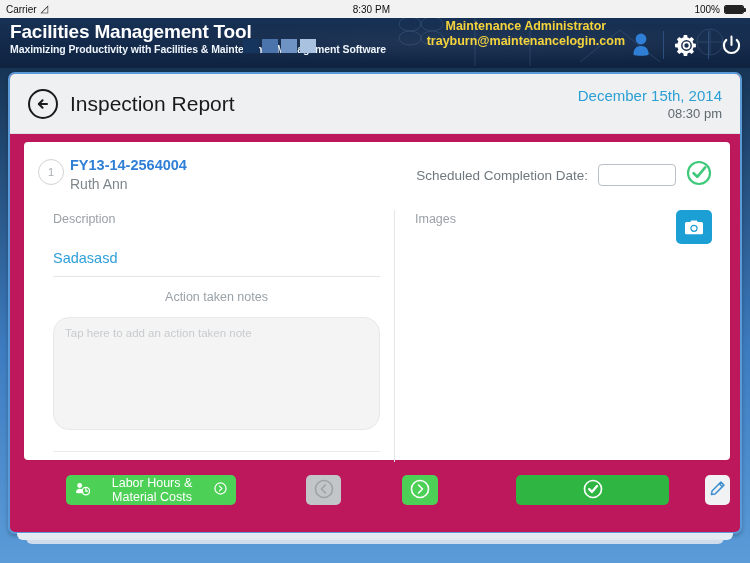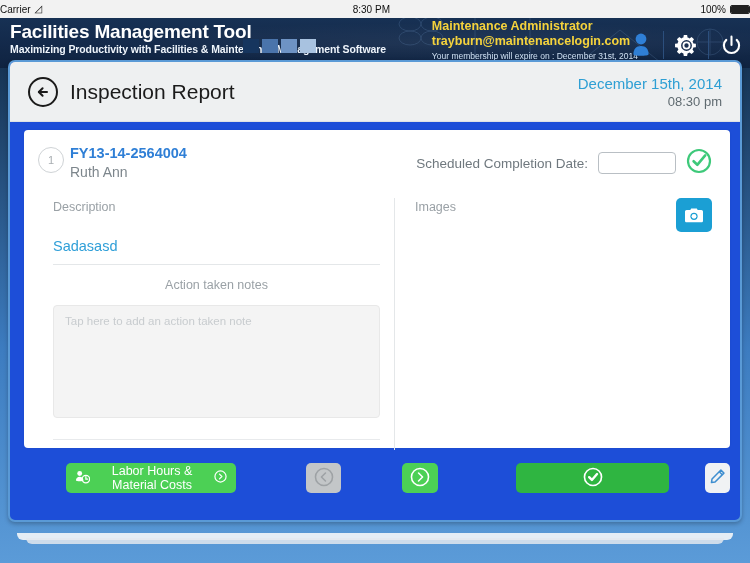--- a/index.html
+++ b/index.html
@@ -11,21 +11,21 @@
   body {
     background: linear-gradient(180deg, #10263f 0%, #1b3c60 18%, #3d7cc0 62%, #5b9bd8 100%);
     position: relative;
   }
 
   
   .statusbar {
     position: absolute; top: 0; left: 0; width: 750px; height: 18px;
     background: #f2f2f2;
     display: flex; align-items: center; justify-content: space-between;
-    padding: 0 0;
+    padding: 0 6px;
     font-size: 10px; color: #0f0f0f;
   }
   .sb-left, .sb-right { display: flex; align-items: center; gap: 4px; }
   .wifi-glyph { font-size: 10px; line-height: 1; }
   .batt {
     width: 20px; height: 9px; border: 1px solid #222; border-radius: 2px;
     position: relative; background: #fff;
   }
   .batt::after {
     content: ""; position: absolute; right: -3px; top: 2px;
@@ -50,33 +50,33 @@
     font-size: 19px; font-weight: bold; letter-spacing: -0.2px;
     line-height: 22px; color: #ffffff;
   }
   .brand-sub {
     font-size: 10.5px; font-weight: bold; line-height: 13px;
     color: #eef4fb; letter-spacing: -0.1px;
   }
   .logo-bars { position: absolute; left: 243px; top: 21px; display: flex; gap: 3px; }
   .logo-bars span { display: block; width: 16px; height: 14px; }
 
-  .acct { position: absolute; right: 112px; top: 1px; text-align: left; }
+  .acct { position: absolute; right: 125px; top: 1px; text-align: center; }
   .acct-name { font-size: 12.5px; font-weight: bold; color: #f5d33c; line-height: 15px; }
   .acct-mail { font-size: 12.5px; font-weight: bold; color: #f5d33c; line-height: 15px; }
   .acct-exp  { font-size: 8.5px; color: #cfe0f2; line-height: 13px; margin-top: 1px; }
 
   .hdr-icons { position: absolute; right: 4px; top: 12px; display: flex; align-items: center; }
   .hdr-icons .sep { width: 1px; height: 28px; background: #2c4f7d; margin: 0 7px; }
   .icon-btn { width: 30px; height: 30px; display: flex; align-items: center; justify-content: center; }
 
   
   .page {
-    position: absolute; left: 8px; top: 60px; width: 734px; height: 462px;
-    background: #1d4ed8; border-radius: 7px;
+    position: absolute; left: 8px; top: 72px; width: 734px; height: 462px;
+    background: #be185d; border-radius: 7px;
     border: 2px solid #5a9ad6;
     box-shadow: 0 2px 4px rgba(0,0,0,.25);
     overflow: hidden;
   }
   .shadow-a {
     position: absolute; left: 17px; top: 533px; width: 716px; height: 7px;
     background: #f4f6f8; border-radius: 0 0 6px 6px; opacity: .9;
   }
   .shadow-b {
     position: absolute; left: 26px; top: 538px; width: 698px; height: 6px;
@@ -129,21 +129,21 @@
   .cols { display: flex; padding: 16px 0 0 0; height: 268px; }
   .col-left { width: 370px; padding: 0 14px 0 29px; }
   .col-right { flex: 1; border-left: 1px solid #e4e7e9; padding: 0 18px 0 20px; position: relative; }
 
   .field-label { font-size: 12.5px; color: #9aa1a6; line-height: 18px; }
   .field-value { font-size: 14.5px; color: #2f9fd8; line-height: 22px; margin-top: 19px; }
   .rule { height: 1px; background: #e4e7e9; margin: 7px 0 0 0; }
   .label-notes { font-size: 12.5px; color: #9aa1a6; line-height: 18px; margin-top: 11px; text-align: center; }
   .notes-box {
     margin-top: 11px; height: 113px; width: 100%;
-    background: #f4f4f4; border: 1px solid #e8e8e8; border-radius: 4px;
+    background: #f4f4f4; border: 1px solid #e8e8e8; border-radius: 16px;
     padding: 9px 11px; font-size: 11.5px; color: #c8cccf;
     font-family: "Liberation Sans", sans-serif; resize: none;
   }
   .notes-box::placeholder { color: #c8cccf; }
   .rule-bottom { height: 1px; background: #e8eaec; margin-top: 17px; }
 
   .images-head { display: flex; align-items: flex-start; }
   .images-label { font-size: 12.5px; color: #9aa1a6; line-height: 18px; }
   .cam-btn {
     margin-left: auto; width: 36px; height: 34px; background: #1b9fd4;
@@ -222,21 +222,20 @@
   <div class="logo-bars">
     <span style="background:#16355e"></span>
     <span style="background:#4a74ab"></span>
     <span style="background:#6e93c4"></span>
     <span style="background:#a8c2e0"></span>
   </div>
 
   <div class="acct">
     <div class="acct-name">Maintenance Administrator</div>
     <div class="acct-mail">trayburn@maintenancelogin.com</div>
-    <div class="acct-exp">Your membership will expire on : December 31st, 2014</div>
   </div>
 
   <div class="hdr-icons">
     <div class="icon-btn">
       <svg width="22" height="26" viewBox="0 0 22 26">
         <circle cx="11" cy="7" r="5.4" fill="#2f7fd6"></circle>
         <path d="M11 14c-5 0-7.6 3.4-7.6 8.2 0 2 15.2 2 15.2 0C18.6 17.4 16 14 11 14z" fill="#2f7fd6"></path>
       </svg>
     </div>
     <span class="sep"></span>

